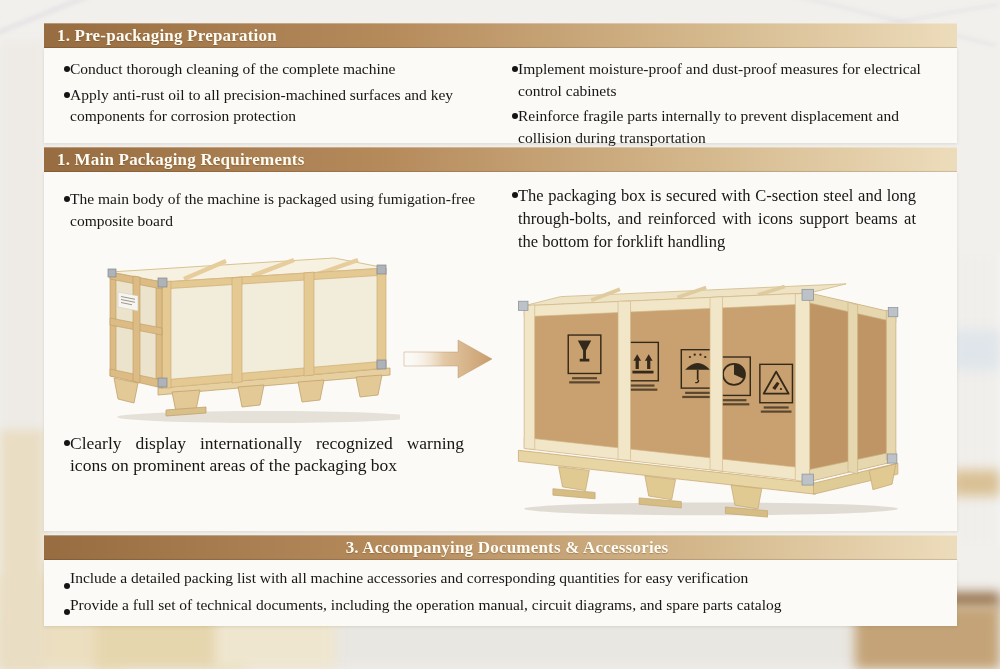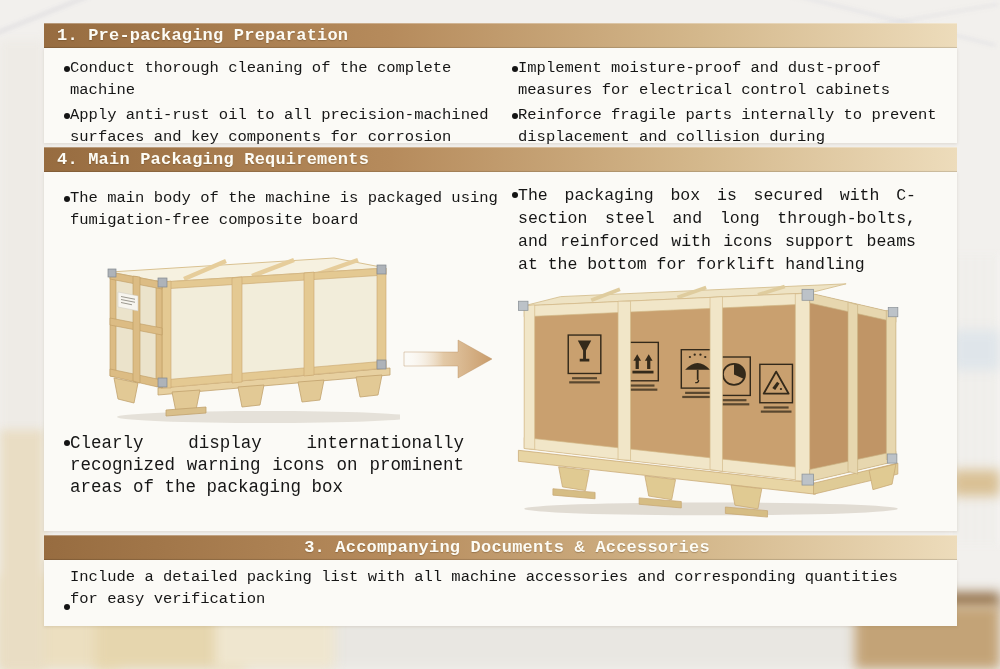--- a/index.html
+++ b/index.html
@@ -1,18 +1,18 @@
 <!DOCTYPE html>
 <html><head>
 <meta charset="utf-8">
 <style>
   html,body{margin:0;padding:0;background:#d8d6d2;}
   .stage{
     position:relative;width:1000px;height:669px;overflow:hidden;
-    font-family:Liberation Mono, monospace;background:#f2f0ed;
+    font-family:Liberation Serif, serif;background:#f2f0ed;
   }
   .bgblob{position:absolute;filter:blur(6px);}
   .hdr{
     position:absolute;left:44px;width:913px;height:25px;box-sizing:border-box;
     background:linear-gradient(90deg,#976c40 0%,#b68b5c 38%,#d4b88c 72%,#eddcbb 100%);
     color:#fdfcf5;font-weight:bold;font-size:17px;line-height:25px;padding-left:13px;
     letter-spacing:.2px;
     box-shadow:inset 0 1px 0 rgba(255,255,255,.3), inset 0 -1px 0 rgba(0,0,0,.12);
     text-shadow:0 1px 1px rgba(90,60,30,.35);
   }
@@ -68,21 +68,21 @@
       <span class="dot"></span>
       <span class="bt">Implement moisture-proof and dust-proof measures for electrical control cabinets</span>
     </div>
     <div class="bullet">
       <span class="dot"></span>
       <span class="bt">Reinforce fragile parts internally to prevent displacement and collision during transportation</span>
     </div>
   </div>
 
   <div class="hdr" style="top:147px;">
-    <span>4. Main Packaging Requirements</span>
+    <span>1. Main Packaging Requirements</span>
   </div>
   <div class="panel" style="top:172px;height:359px;"></div>
   <div class="col" style="left:64px;top:188px;width:436px;">
     <div class="bullet">
       <span class="dot"></span>
       <span class="bt">The main body of the machine is packaged using fumigation-free composite board</span>
     </div>
   </div>
   <div class="col s2r" style="left:512px;top:184px;width:404px;">
     <div class="bullet">
@@ -252,15 +252,19 @@
 
   <div class="hdr" style="top:535px;text-align:center;">
     <span>3. Accompanying Documents &amp; Accessories</span>
   </div>
   <div class="panel" style="top:560px;height:66px;"></div>
   <div class="col s3col" style="left:64px;top:567px;width:866px;">
     <div class="bullet">
       <span class="dot"></span>
       <span class="bt">Include a detailed packing list with all machine accessories and corresponding quantities for easy verification</span>
     </div>
+    <div class="bullet">
+      <span class="dot"></span>
+      <span class="bt">Provide a full set of technical documents, including the operation manual, circuit diagrams, and spare parts catalog</span>
+    </div>
   </div>
 
 </div>
 
 </body></html>

